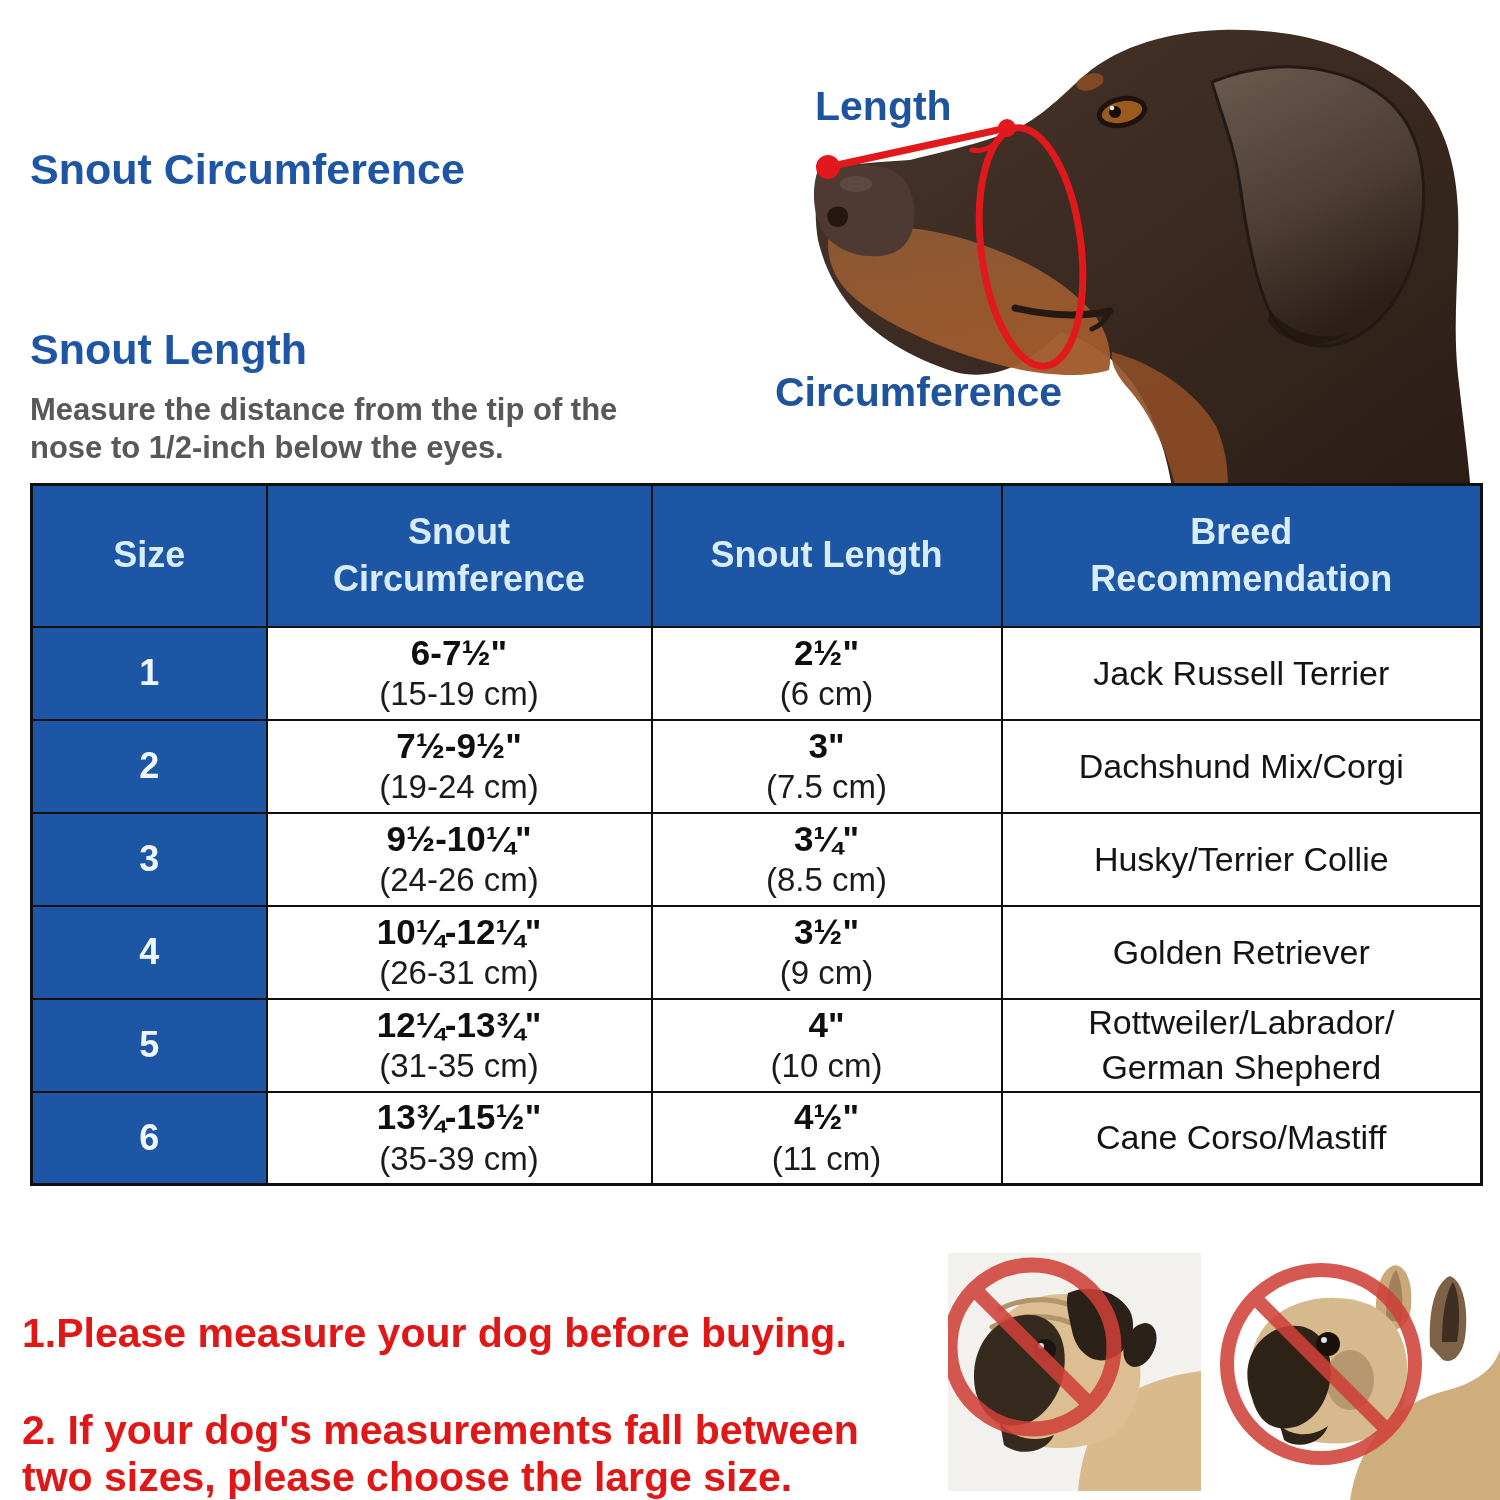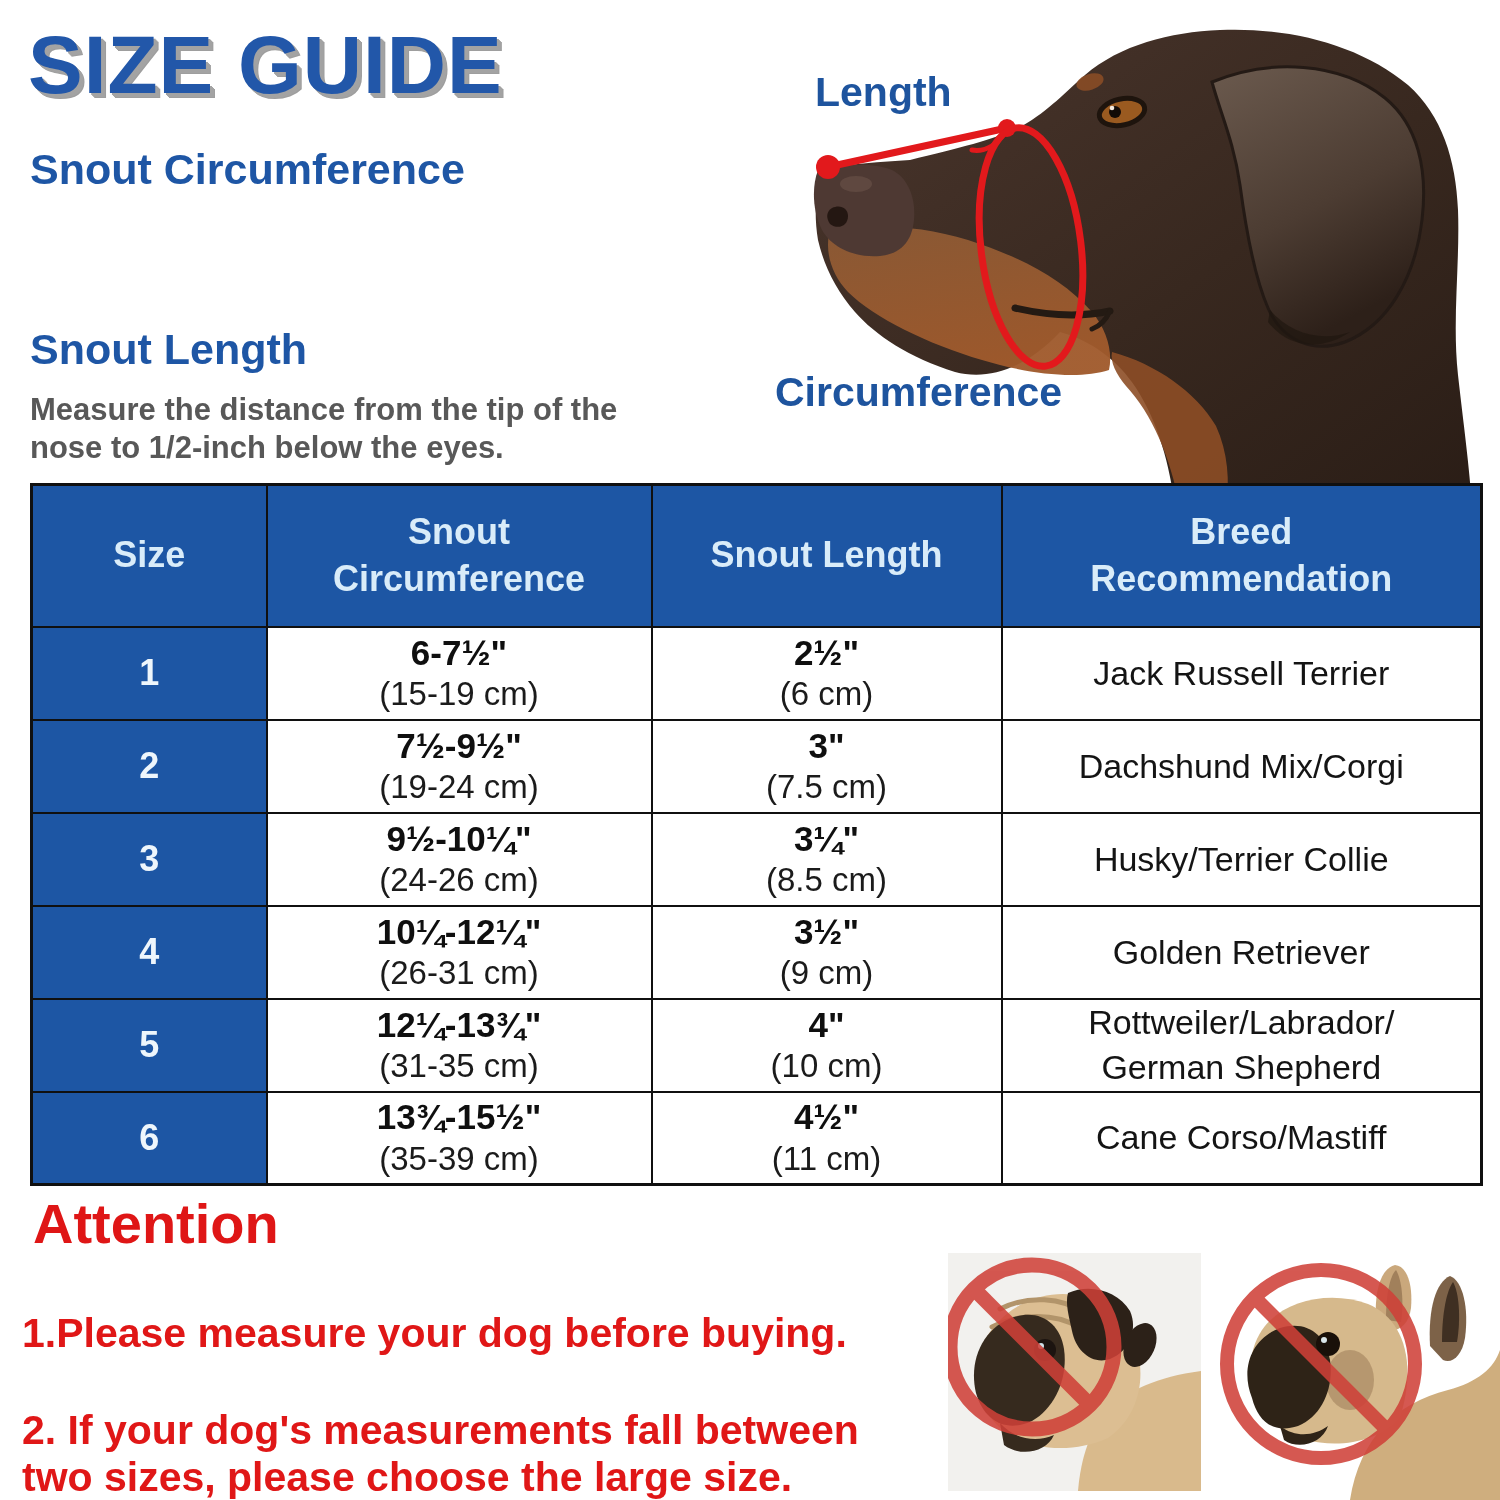--- a/index.html
+++ b/index.html
@@ -149,24 +149,23 @@
       <path d="M 350,291 C 346,300 340,306 332,309" fill="none" stroke="#241a13" stroke-width="5" stroke-linecap="round"></path>
 
       <line x1="68" y1="147" x2="247" y2="108" stroke="#e2191c" stroke-width="7" stroke-linecap="round"></line>
       <circle cx="68" cy="147" r="12" fill="#e2191c"></circle>
       <circle cx="247" cy="108" r="9" fill="#e2191c"></circle>
       <path d="M 245,112 C 236,126 224,132 212,130" fill="none" stroke="#e2191c" stroke-width="5" stroke-linecap="round"></path>
       <ellipse cx="271" cy="227" rx="50" ry="120" fill="none" stroke="#e2191c" stroke-width="7" transform="rotate(-7 271 227)"></ellipse>
     </svg>
   </div>
 
-  <div class="abs diag-label" style="left:815px;top:72px;">Length</div>
+  <div class="abs diag-label" style="left:815px;top:86px;">Length</div>
   <div class="abs diag-label" style="left:775px;top:372px;">Circumference</div>
 
-  <div class="abs main-title">SIZE GUIDE</div>
 
   <div class="abs sec-head" style="top:147px;">Snout Circumference</div>
 
   <div class="abs sec-head" style="top:327px;">Snout Length</div>
   <div class="abs sec-body" style="top:391px;">Measure the distance from the tip of the
 nose to 1/2-inch below the eyes.</div>
 
   <table class="size-table">
     <colgroup>
       <col style="width:235px">
@@ -254,21 +253,20 @@
         </td>
         <td>
           <div class="in">4½"</div>
           <div class="cm">(11 cm)</div>
         </td>
         <td class="breed">Cane Corso/Mastiff</td>
       </tr>
     </tbody>
   </table>
 
-  <div class="abs attn-head">Attention</div>
   <div class="abs attn-list">
     <div class="item">1.Please measure your dog before buying.</div>
     <div class="item">2. If your dog's measurements fall between
 two sizes, please choose the large size.</div>
     
   </div>
 
   <div class="abs pug-card">
     <svg viewBox="0 0 253 238" width="253" height="238">
 

